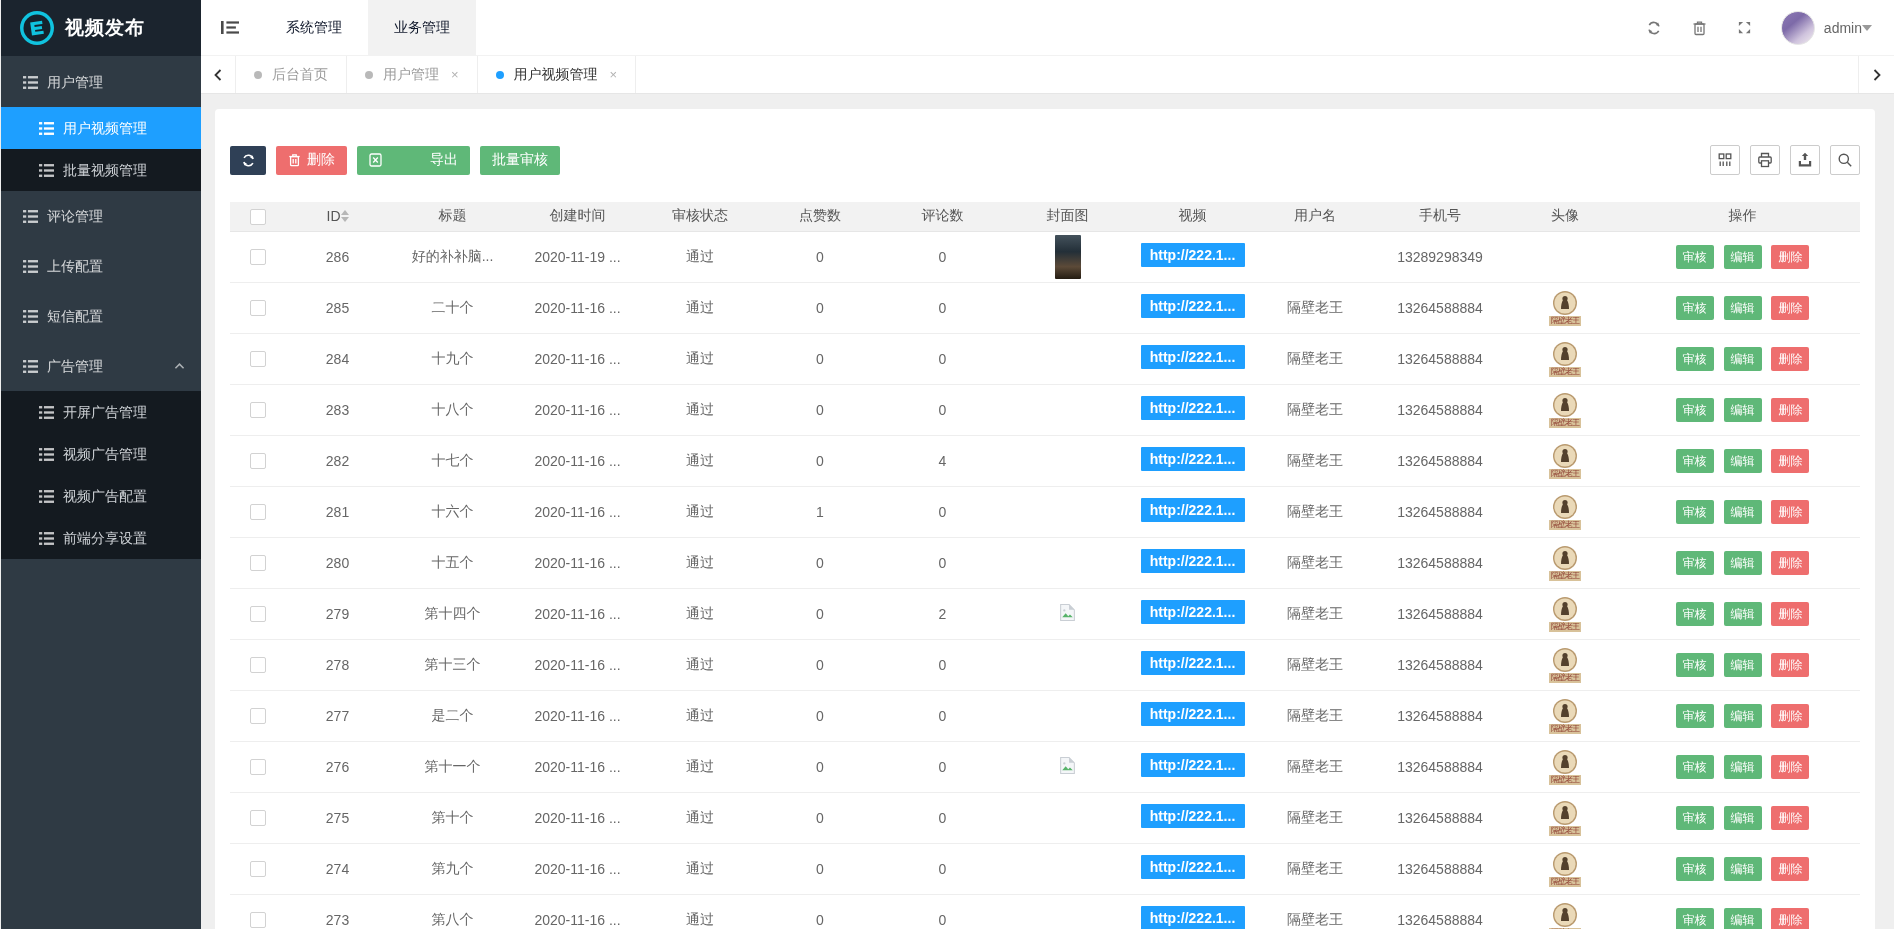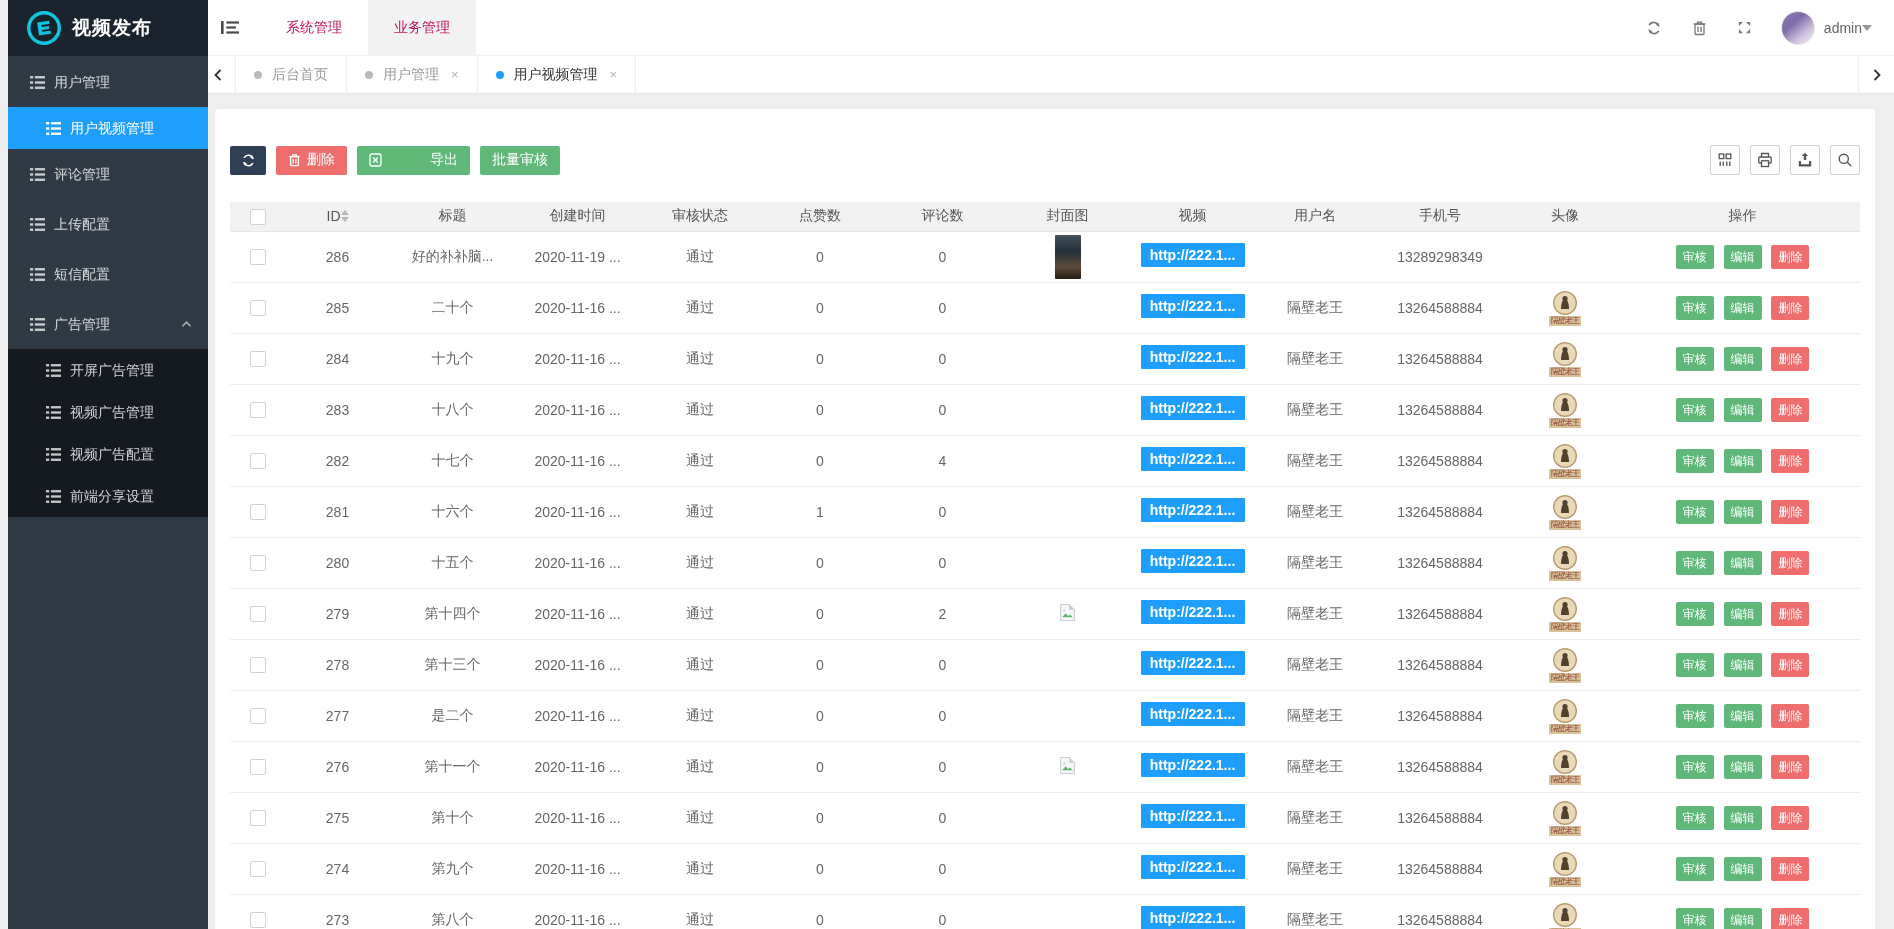--- a/index.html
+++ b/index.html
@@ -1,38 +1,38 @@
 <!DOCTYPE html>
 <html><head>
 <meta charset="utf-8">
 <style>
   * { box-sizing: border-box; margin: 0; padding: 0; }
   html, body { width: 1894px; height: 929px; overflow: hidden; }
   body { font-family: "Liberation Sans", "DejaVu Sans", sans-serif; font-size: 14px; background: #efefef; color: #666; }
 
   
-  .sidebar { position: fixed; left: 8px; top: 0; width: 200px; height: 100%; background: #2f3a44; z-index: 20; }
+  .sidebar { position: fixed; left: 1px; top: 0; width: 200px; height: 100%; background: #2f3a44; z-index: 20; }
   .side-header { height: 56px; background: #1b242e; display: flex; align-items: center; padding-left: 18px; gap: 10px; }
   .side-title { color: #fff; font-size: 19px; font-weight: bold; letter-spacing: 1px; }
   .side-menu { padding-top: 1px; }
   .side-item { height: 50px; line-height: 50px; padding-left: 22px; color: rgba(255,255,255,.8); cursor: pointer; position: relative; display: flex; align-items: center; }
   .side-item .s-icon { width: 15px; height: 15px; margin-right: 9px; display: inline-flex; color: rgba(255,255,255,.75); flex: none; }
   .side-item .s-icon svg { width: 100%; height: 100%; }
   .side-item .chev { position: absolute; right: 16px; top: 0; height: 100%; display: flex; align-items: center; color: rgba(255,255,255,.6); }
   .side-item.sub { height: 42px; line-height: 42px; padding-left: 38px; background: #141a20; color: #cfd3d7; font-size: 14px; }
   .side-item.sub.active { background: #1e9fff; color: #fff; }
   .side-item.sub.active .s-icon { color: #fff; }
 
   
   .main { margin-left: 200px; }
 
   
   .navbar { height: 56px; background: #fff; display: flex; align-items: stretch; border-bottom: 1px solid #f2f2f2; }
   .nav-burger { width: 60px; display: flex; align-items: center; justify-content: center; color: #4a4a4a; cursor: pointer; }
-  .nav-item { padding: 12px 26px; display: flex; align-items: center; color: #be185d; cursor: pointer; }
+  .nav-item { padding: 12px 26px; display: flex; align-items: center; color: #0f172a; cursor: pointer; }
   .nav-item.active { background: #f2f2f2; }
   .nav-right { margin-left: auto; display: flex; align-items: center; padding-right: 22px; }
   .nav-icon-btn { padding: 0 15px; color: #767676; display: flex; align-items: center; cursor: pointer; height: 100%; }
   .nav-avatar { width: 34px; height: 34px; border-radius: 50%; margin: 0 9px 0 14px; background: linear-gradient(140deg, #8d7ab5 0%, #7d6aa8 35%, #cfc3dd 70%, #f2edf0 100%); border: 1px solid #e5e5e5; flex: none; }
   .nav-user { color: #666; display: flex; align-items: center; cursor: pointer; }
   .caret-down { width: 0; height: 0; border-left: 5px solid transparent; border-right: 5px solid transparent; border-top: 6px solid #9a9a9a; }
 
   
   .tabbar { height: 38px; background: #fff; display: flex; align-items: stretch; border-bottom: 1px solid #e6e6e6; position: relative; }
   .tab-arrow { width: 36px; display: flex; align-items: center; justify-content: center; color: #333; border-right: 1px solid #eee; cursor: pointer; }
@@ -110,20 +110,33 @@
           <svg viewBox="0 0 14 14" fill="currentColor">
             <rect x="0" y="1" width="3" height="2.2"></rect>
             <rect x="4.6" y="1" width="9.4" height="2.2"></rect>
             <rect x="0" y="5.9" width="3" height="2.2"></rect>
             <rect x="4.6" y="5.9" width="9.4" height="2.2"></rect>
             <rect x="0" y="10.8" width="3" height="2.2"></rect>
             <rect x="4.6" y="10.8" width="9.4" height="2.2"></rect>
           </svg>
         </span>
         <span class="s-label">用户视频管理</span>
+      </div>
+      <div class="side-item sub">
+        <span class="s-icon">
+          <svg viewBox="0 0 14 14" fill="currentColor">
+            <rect x="0" y="1" width="3" height="2.2"></rect>
+            <rect x="4.6" y="1" width="9.4" height="2.2"></rect>
+            <rect x="0" y="5.9" width="3" height="2.2"></rect>
+            <rect x="4.6" y="5.9" width="9.4" height="2.2"></rect>
+            <rect x="0" y="10.8" width="3" height="2.2"></rect>
+            <rect x="4.6" y="10.8" width="9.4" height="2.2"></rect>
+          </svg>
+        </span>
+        <span class="s-label">批量视频管理</span>
       </div>
       <div class="side-item">
         <span class="s-icon">
           <svg viewBox="0 0 14 14" fill="currentColor">
             <rect x="0" y="1" width="3" height="2.2"></rect>
             <rect x="4.6" y="1" width="9.4" height="2.2"></rect>
             <rect x="0" y="5.9" width="3" height="2.2"></rect>
             <rect x="4.6" y="5.9" width="9.4" height="2.2"></rect>
             <rect x="0" y="10.8" width="3" height="2.2"></rect>
             <rect x="4.6" y="10.8" width="9.4" height="2.2"></rect>

